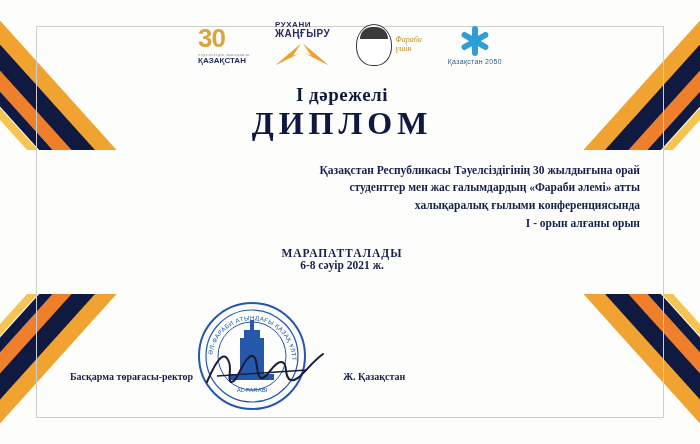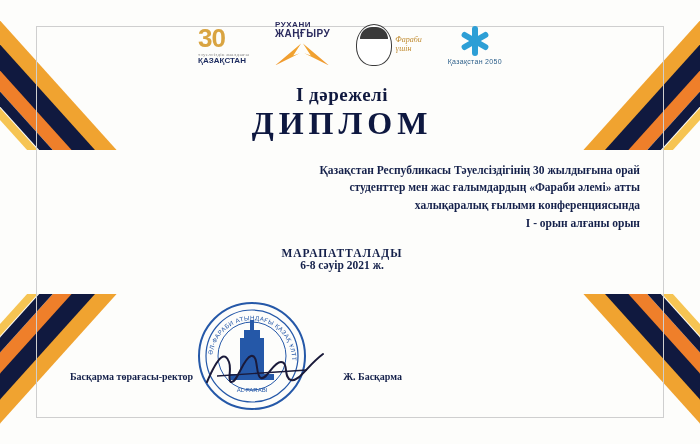--- a/index.html
+++ b/index.html
@@ -395,16 +395,16 @@
   <div class="sign-row">
     <div class="sign-left">Басқарма төрағасы-ректор</div>
     <div class="sign-mid">
       <svg class="sign-scribble" viewBox="0 0 130 38" aria-hidden="true">
         <path d="M4,34 C16,6 22,4 26,14 C29,22 24,32 28,34 C34,36 40,10 48,8
                  C56,6 52,28 58,30 C64,32 70,14 78,14 C86,14 80,30 88,32
                  C96,34 104,18 120,6" fill="none" stroke="#1a1a3a" stroke-width="2" stroke-linecap="round"></path>
         <path d="M14,28 L104,22" fill="none" stroke="#1a1a3a" stroke-width="1.4"></path>
       </svg>
     </div>
-    <div class="sign-right">Ж. Басқарма</div>
+    <div class="sign-right">Ж. Қазақстан</div>
   </div>
 
 </div>
 
 </body></html>

